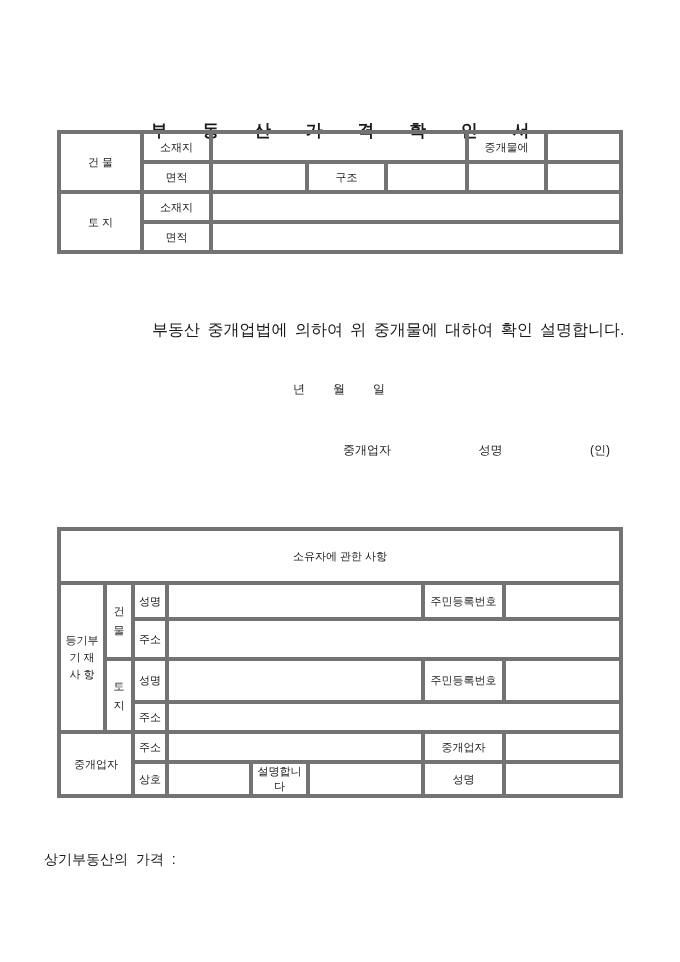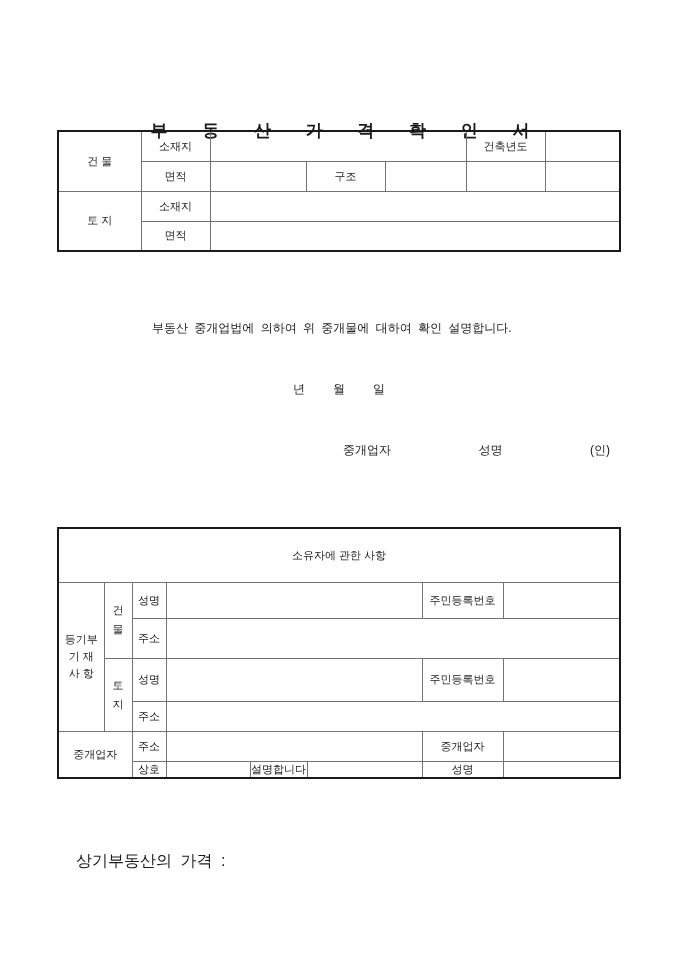--- a/index.html
+++ b/index.html
@@ -27,38 +27,38 @@
     white-space: nowrap;
     margin-top: 41px;
   }
   table.form-table {
     position: absolute;
     border-collapse: collapse;
     table-layout: fixed;
     border: 2px solid #1a1a1a;
   }
   table.form-table td {
-    border: 1px solid #737373;
+    border: 4px solid #737373;
     font-size: 11px;
     text-align: center;
     vertical-align: middle;
     padding: 0;
     overflow: hidden;
   }
   #property-table { left: 57px; top: 130px; width: 562px; }
   #property-table tr { height: 30px; }
   #owner-table { left: 57px; top: 527px; width: 562px; }
   .section-header-cell { font-weight: normal; font-size: 12px; }
   .vertical-label { white-space: pre-line; line-height: 1.7; }
   .registry-label { white-space: pre-line; line-height: 1.55; font-size: 11px; margin-left: 40px; }
   .statement {
     position: absolute;
     left: 152px;
     top: 320px;
-    font-size: 12px;
+    font-size: 16px;
     word-spacing: 3px;
     white-space: nowrap;
   }
   .date-line {
     position: absolute;
     left: 293px;
     top: 381px;
     display: flex;
     gap: 28px;
     font-size: 12px;
@@ -68,23 +68,23 @@
     left: 343px;
     top: 442px;
     width: 267px;
     display: flex;
     justify-content: space-between;
     font-size: 12px;
     white-space: nowrap;
   }
   .price-line {
     position: absolute;
-    left: 76px;
+    left: 44px;
     top: 851px;
-    font-size: 16px;
+    font-size: 14px;
     word-spacing: 4px;
     white-space: nowrap;
   }
 </style>
 </head>
 <body>
 
 <div class="page">
 
   <div class="doc-title">부 동 산 가 격 확 인 서</div>
@@ -97,21 +97,21 @@
       <col style="width:79px">
         <col style="width:81px">
         <col style="width:79px">
         <col style="width:75px">
     </colgroup>
     <tbody>
         <tr>
       <td rowspan="2">건  물</td>
       <td>소재지</td>
       <td colspan="3"></td>
-      <td>건축년도</td>
+      <td>중개물에</td>
       <td></td>
     </tr>
     <tr>
       <td>면적</td>
       <td></td>
       <td>구조</td>
       <td></td>
       <td></td>
       <td></td>
     </tr>

